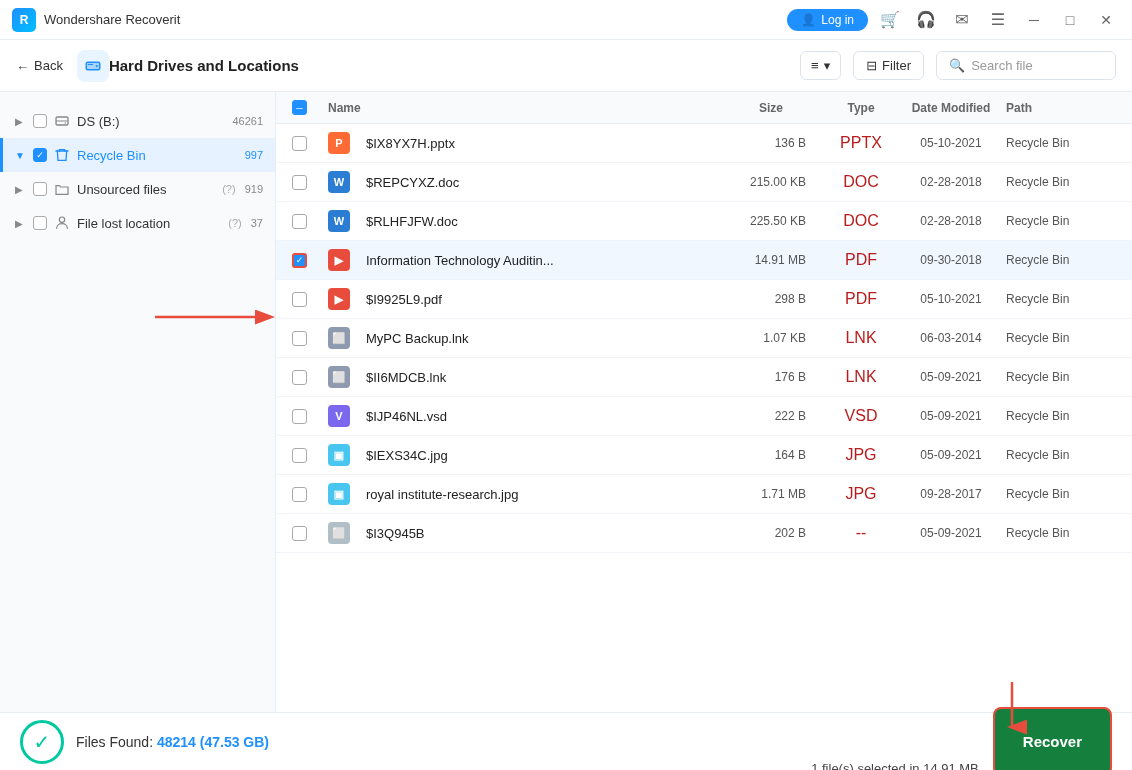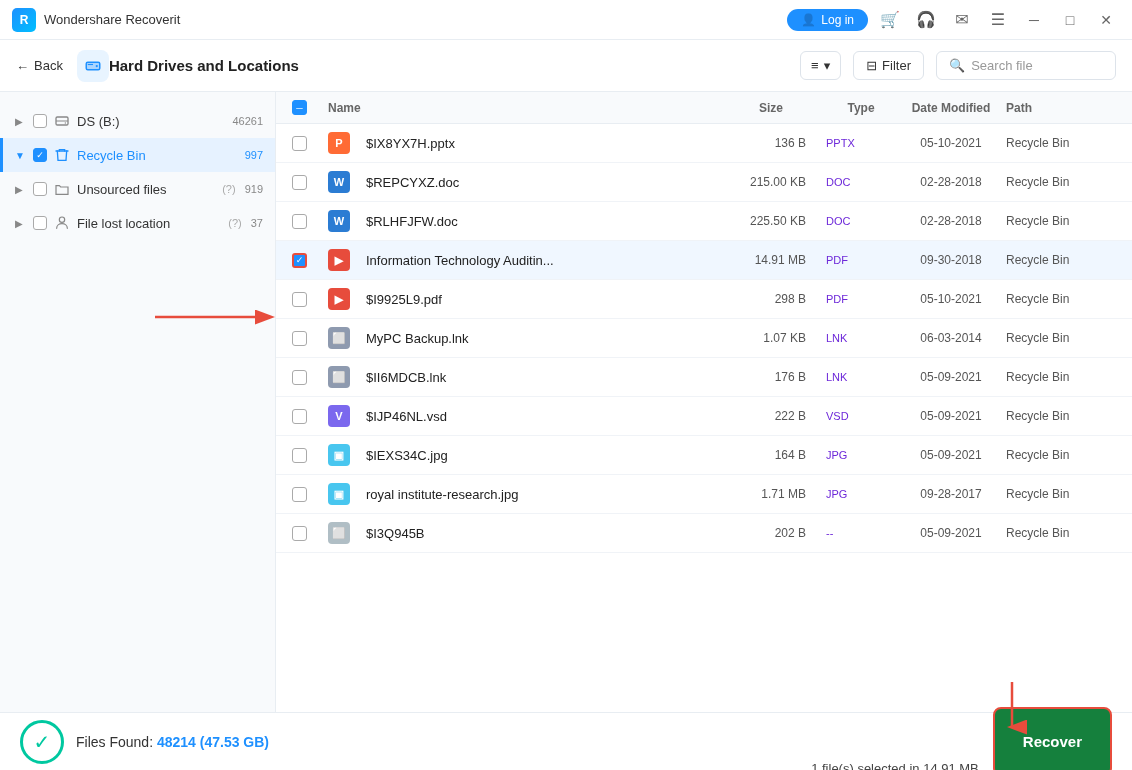--- a/index.html
+++ b/index.html
@@ -330,21 +330,21 @@
     .icon-pptx { background: #ff6b35; color: white; }
     .icon-doc { background: #2b7cd3; color: white; }
     .icon-pdf { background: #e74c3c; color: white; }
     .icon-lnk { background: #8e9aaf; color: white; }
     .icon-vsd { background: #7b68ee; color: white; }
     .icon-jpg { background: #48c6ef; color: white; }
     .icon-generic { background: #b0bec5; color: white; }
 
     .file-name { flex: 1; font-size: 13px; color: #222; overflow: hidden; text-overflow: ellipsis; white-space: nowrap; }
     .file-size { width: 90px; text-align: right; padding-right: 20px; color: #555; font-size: 12px; }
-    .file-type { width: 70px; text-align: left; color: #6d28d9; font-size: 11px; }
+    .file-type { width: 70px; text-align: center; color: #b91c1c; font-size: 16px; }
     .file-date { width: 110px; text-align: center; color: #555; font-size: 12px; }
     .file-path { width: 110px; color: #555; font-size: 12px; }
 
     
     .status-bar {
       display: flex;
       align-items: center;
       justify-content: space-between;
       background: #fff;
       border-top: 1px solid #e8edf2;

